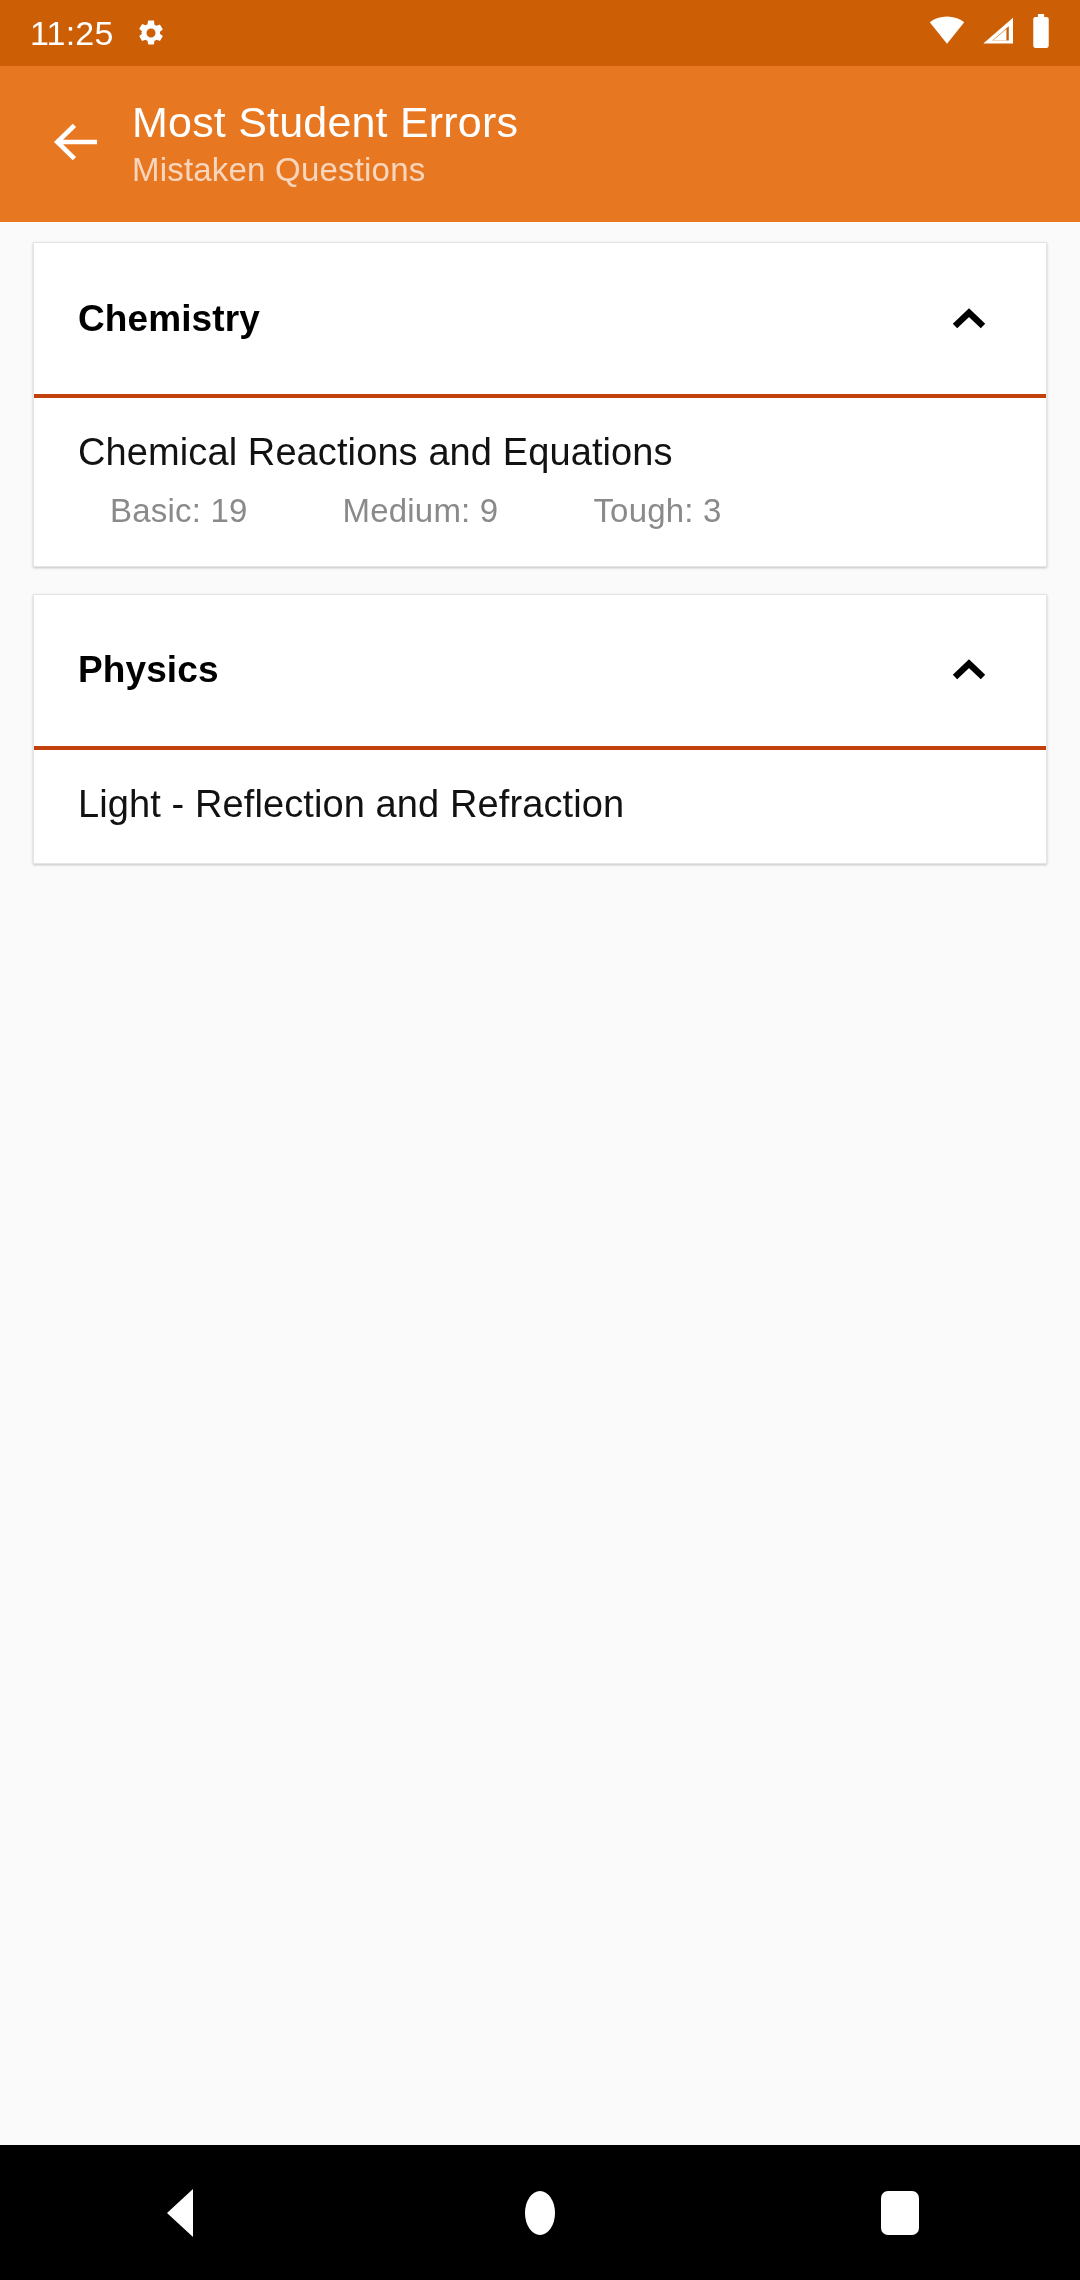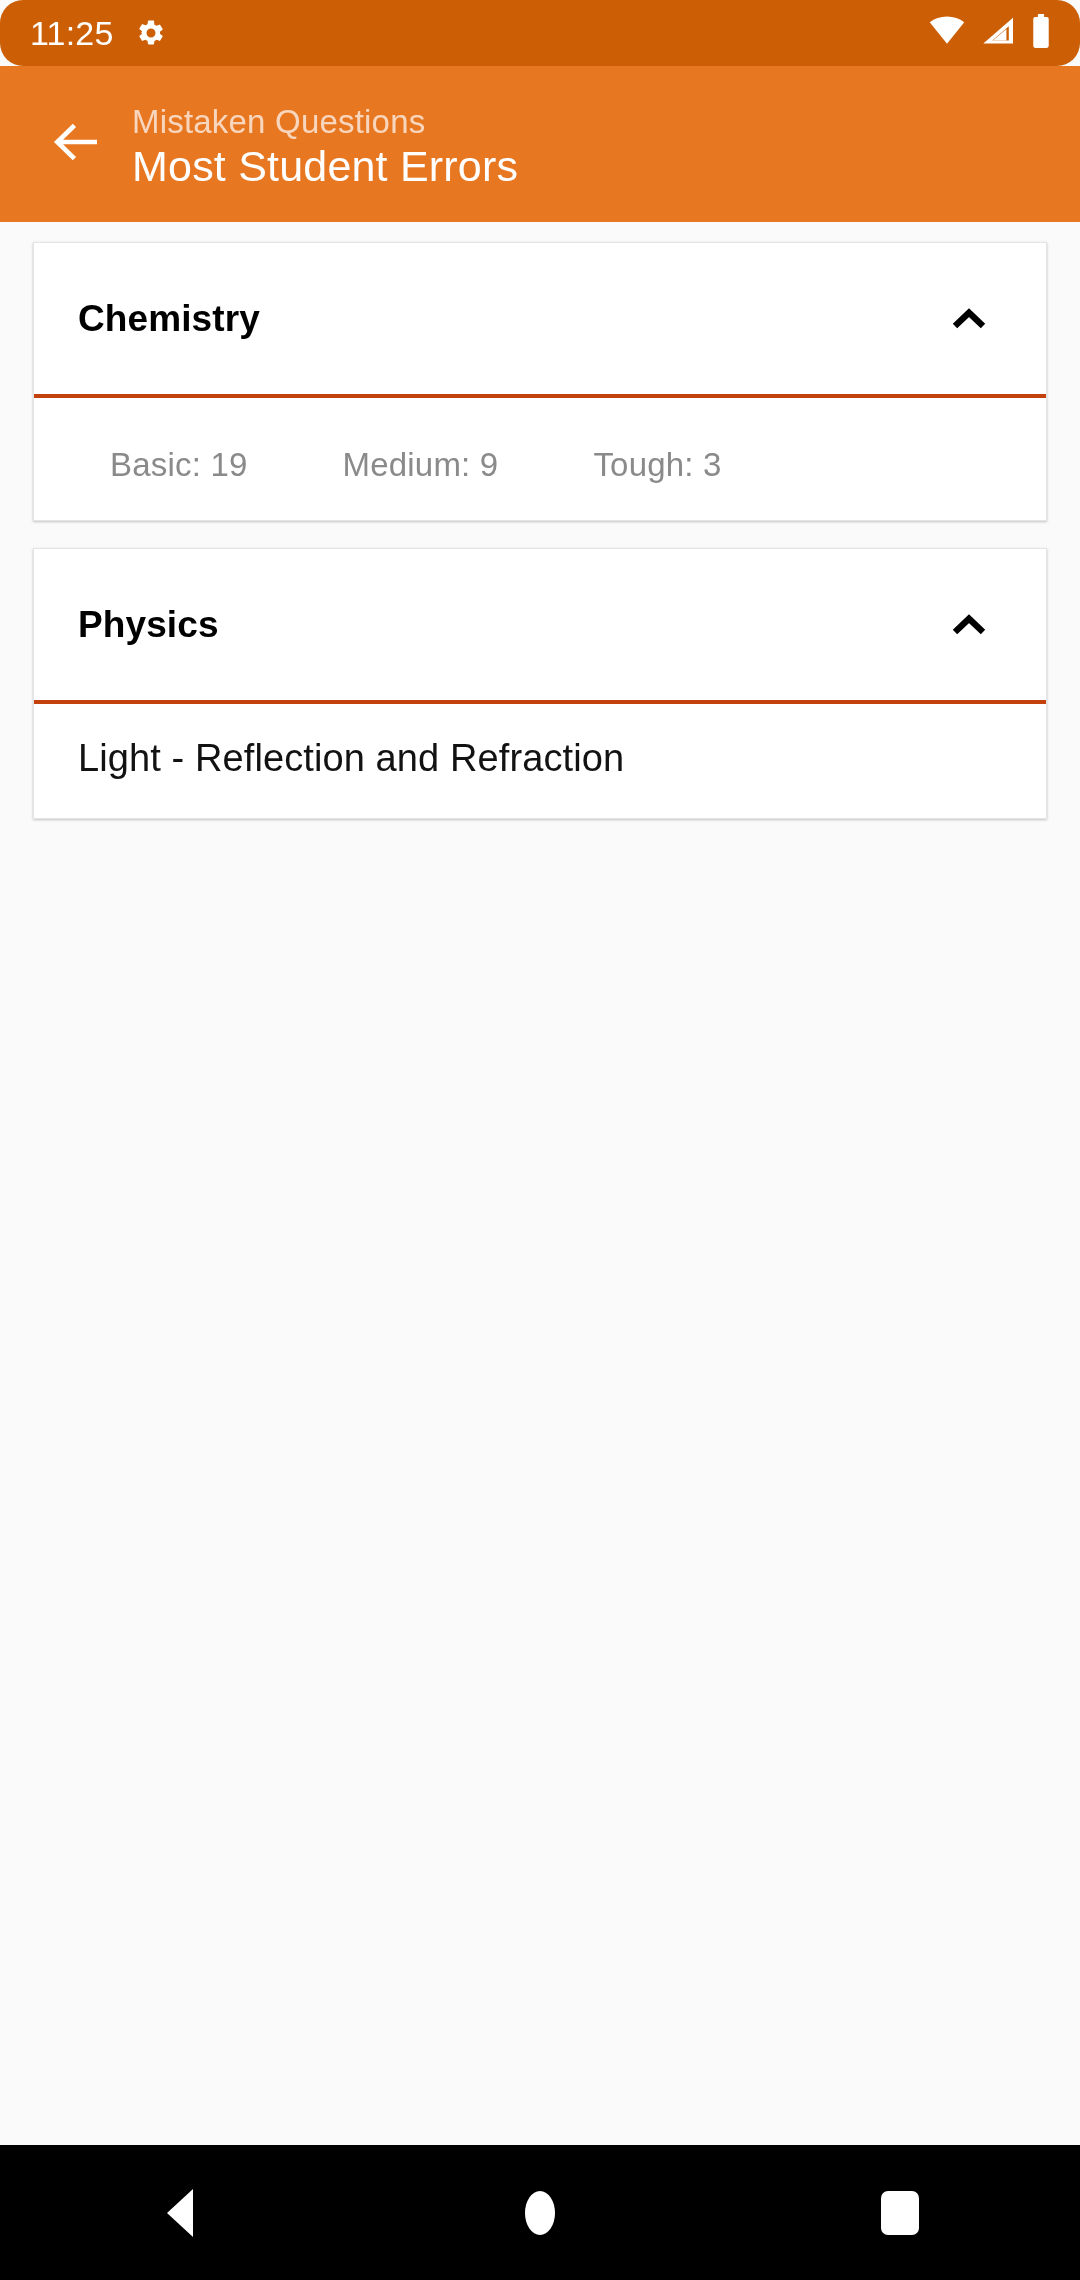--- a/index.html
+++ b/index.html
@@ -20,21 +20,20 @@
   
   #status-bar {
     position: absolute;
     top: 0; left: 0;
     width: 1080px;
     height: 66px;
     background: #CC5F05;
     display: flex;
     align-items: center;
     padding: 0 28px 0 30px;
-    border-radius: 23px;
   }
   #status-time {
     color: #FFFFFF;
     font-size: 34px;
     letter-spacing: 0.2px;
     line-height: 1;
   }
   #status-gear {
     margin-left: 22px;
     display: flex;
@@ -223,37 +222,38 @@
 
 <div id="app-bar">
   <div id="back-button">
     <span>
       <svg width="56" height="56" viewBox="0 0 24 24" aria-hidden="true">
         <path fill="none" stroke="#FFFFFF" stroke-width="2" stroke-linecap="square" stroke-linejoin="miter" d="M20 12H4.4M10.6 5.6 4 12l6.6 6.4"></path>
       </svg>
     </span>
   </div>
   <div id="app-bar-titles">
+    <div id="app-bar-title">Most Student Errors</div>
     <div id="app-bar-subtitle">Mistaken Questions</div>
-    <div id="app-bar-title">Most Student Errors</div>
   </div>
 </div>
 
 <div id="content">
 
   <div class="subject-card">
     <div class="subject-header">
       <span class="subject-name">Chemistry</span>
       <span class="chevron-btn">
         <svg width="48" height="48" viewBox="0 0 24 24" aria-hidden="true">
           <path fill="none" stroke="#000000" stroke-width="3.2" stroke-linecap="butt" stroke-linejoin="miter" d="M5 15.5 12 8.8l7 6.7"></path>
         </svg>
       </span>
     </div>
     <div class="chapter-row">
+      <div class="chapter-title">Chemical Reactions and Equations</div>
       <div class="difficulty-row">
         <span class="difficulty-item">Basic: 19</span>
         <span class="difficulty-item">Medium: 9</span>
         <span class="difficulty-item">Tough: 3</span>
       </div>
     </div>
   </div>
 
   <div class="subject-card">
     <div class="subject-header">

